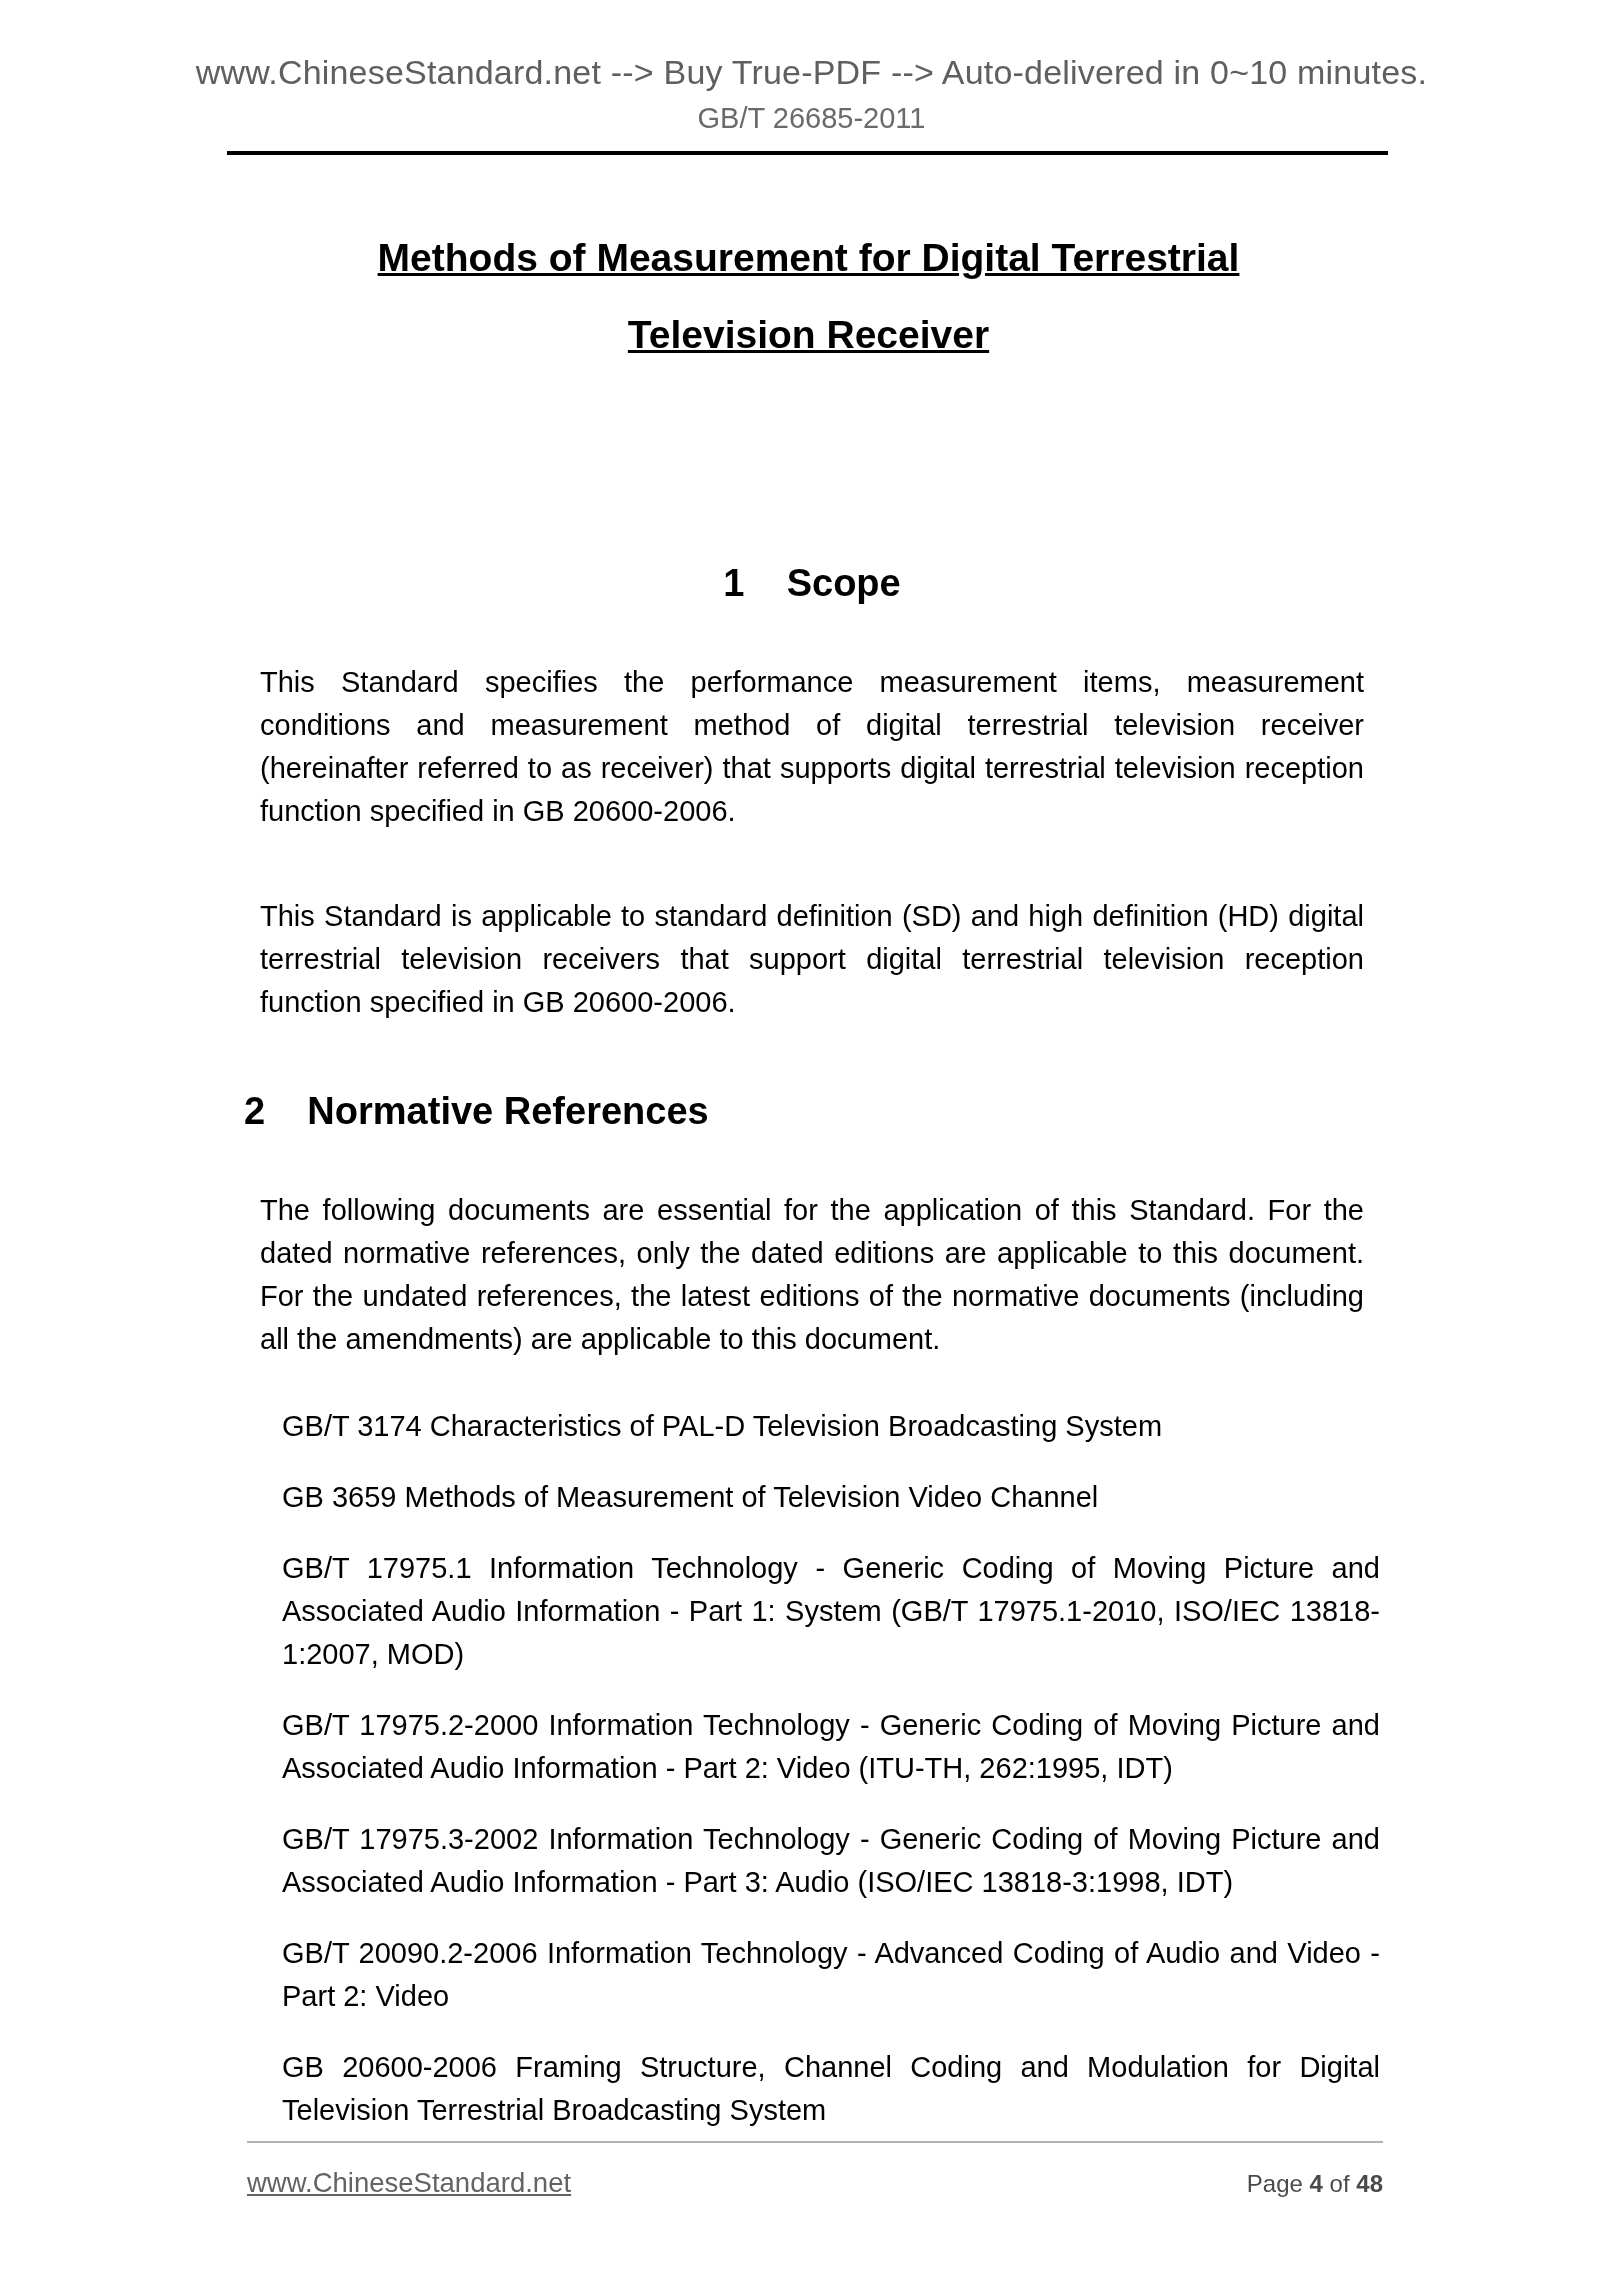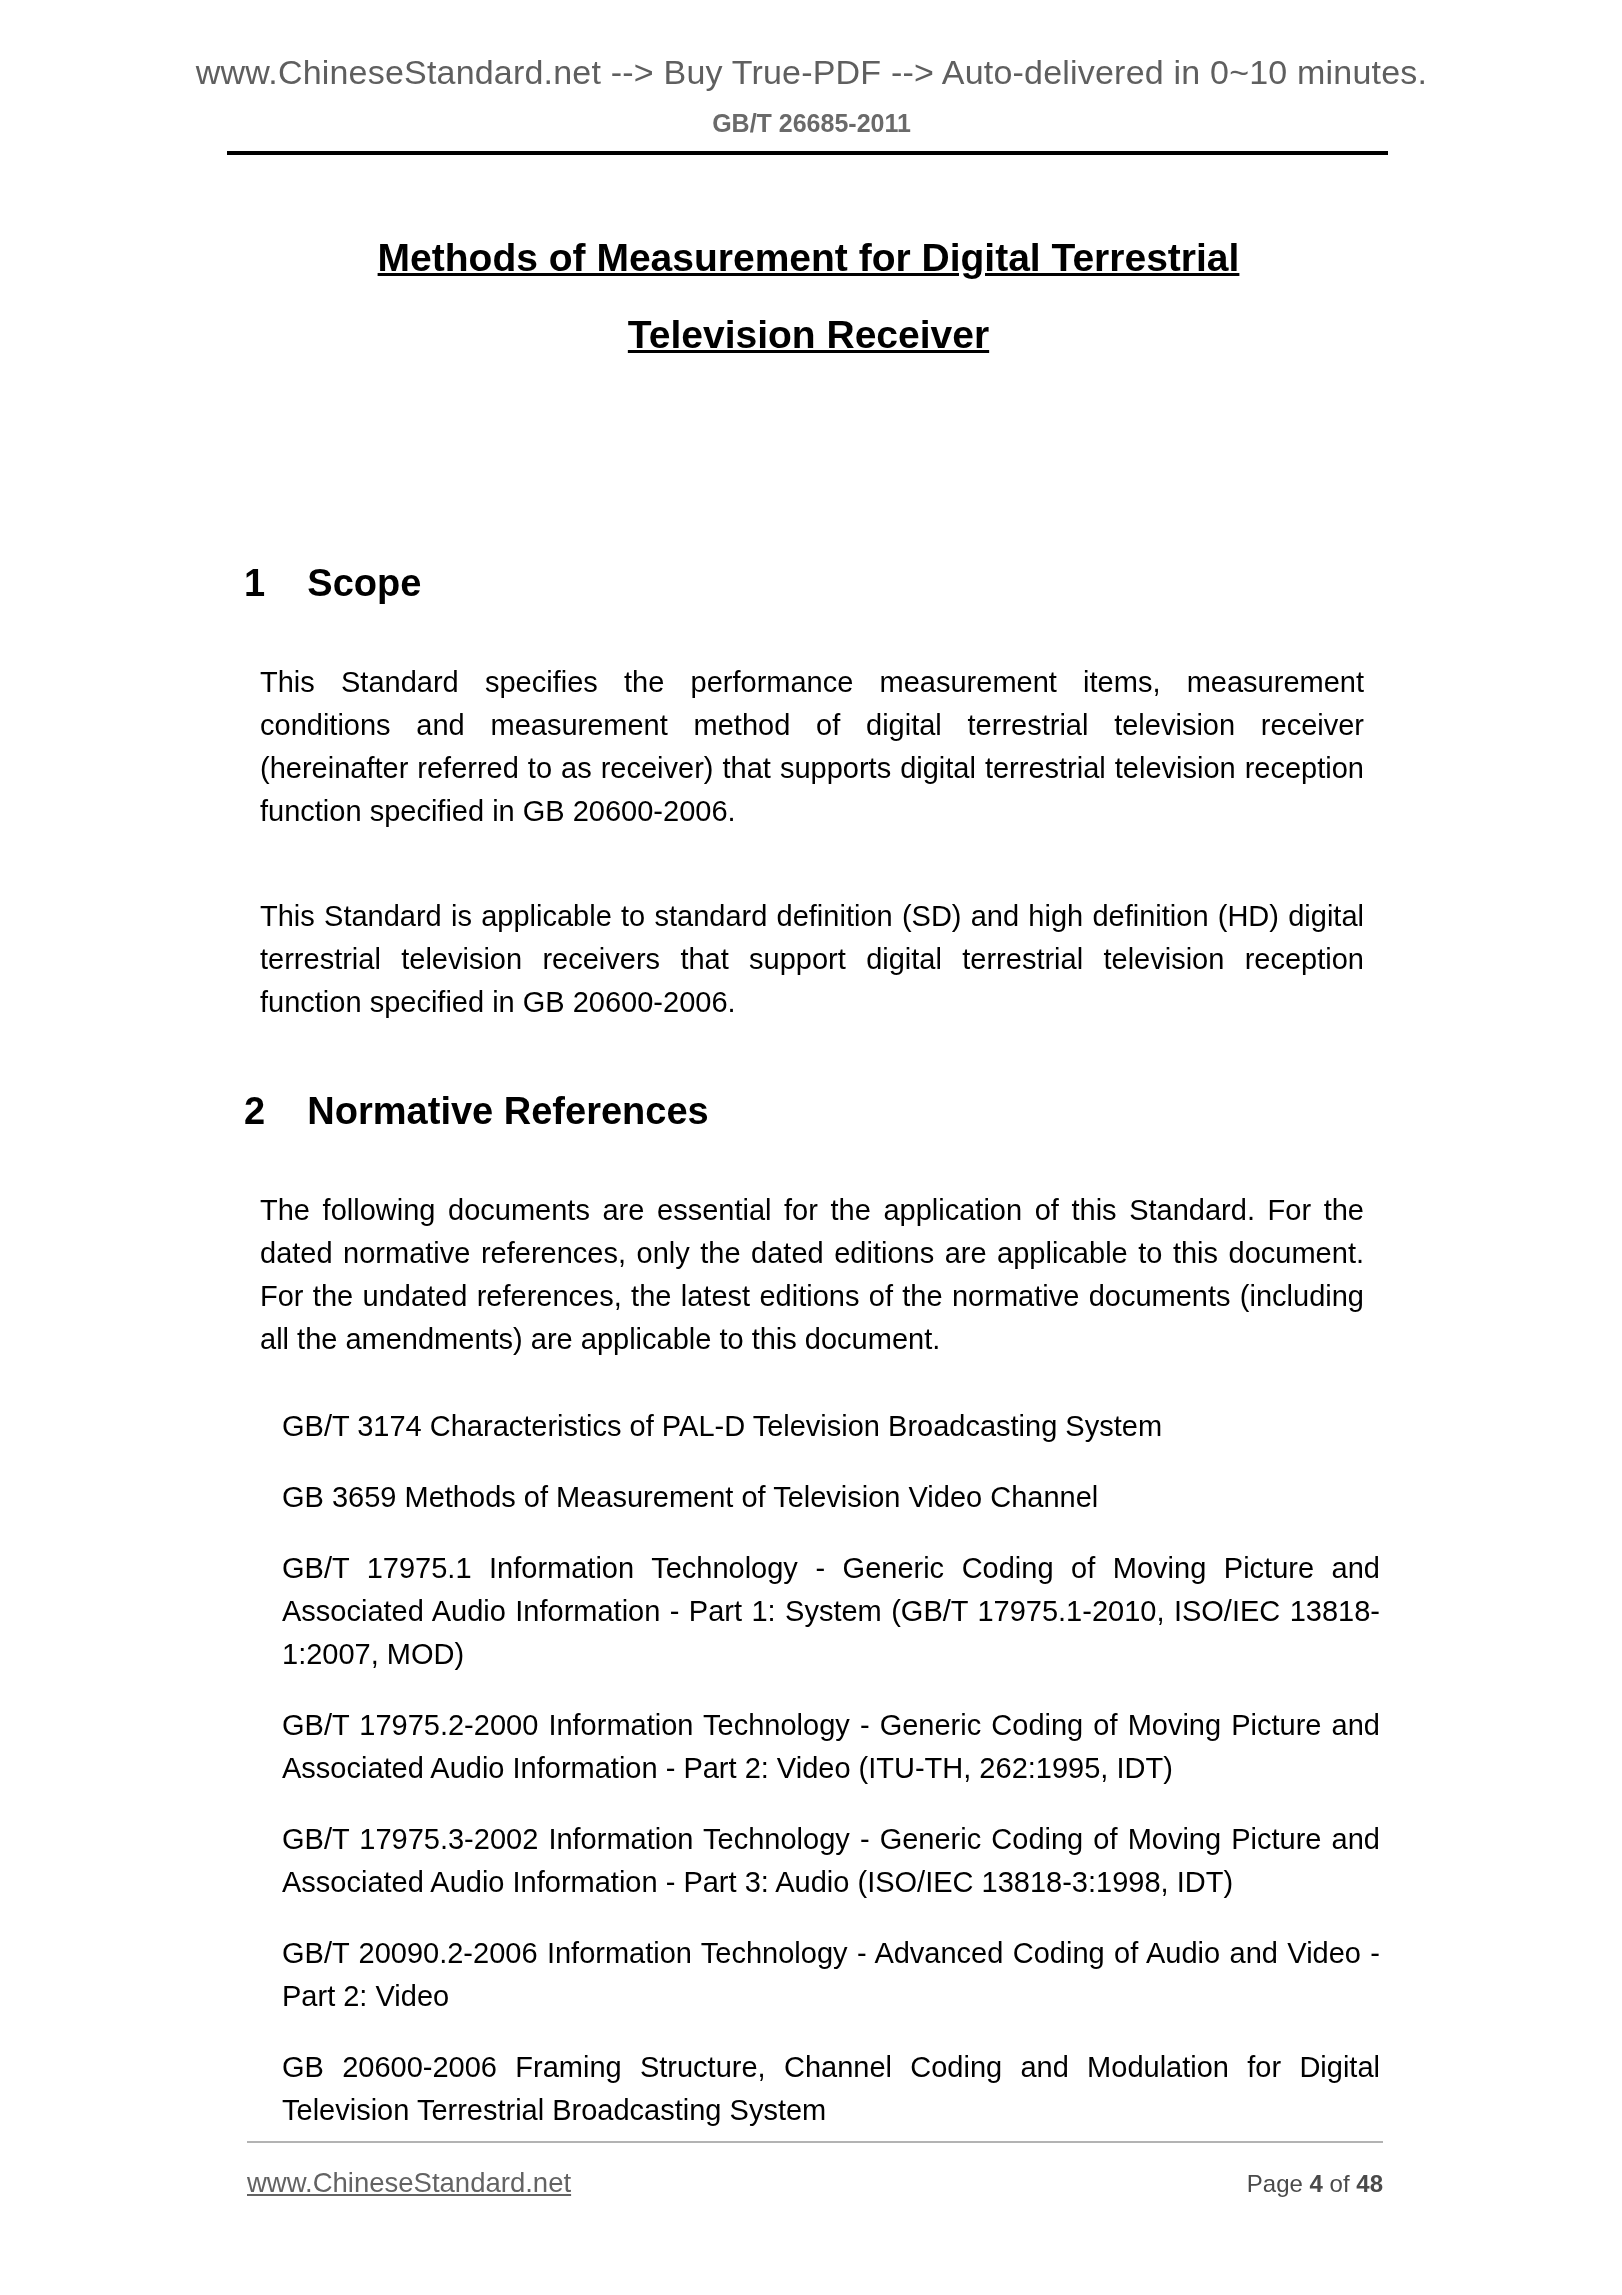--- a/index.html
+++ b/index.html
@@ -29,25 +29,24 @@
     text-align: center;
   }
   .promo-line {
     font-size: 34px;
     color: #5f5f5f;
     letter-spacing: 0.2px;
     line-height: 1.2;
     white-space: nowrap;
   }
   .std-number {
-    margin-top: 17px;
-    font-size: 25px;
+    margin-top: 10px;
+    font-size: 29px;
     color: #6a6a6a;
     line-height: 1.1;
-    font-weight: bold;
   }
   .header-rule {
     position: absolute;
     left: 227px;
     top: 151px;
     width: 1161px;
     height: 4.2px;
     background: #000000;
   }
 
@@ -78,21 +77,21 @@
     width: 1136px;
   }
   h2.section-heading {
     margin: 0;
     font-size: 38px;
     font-weight: bold;
     line-height: 1.0;
     color: #000;
     white-space: pre;
   }
-  .sec1-heading { margin-bottom: 0; }
+  .sec1-heading { margin-bottom: 0; text-align: center; }
 
   p.body-para {
     margin: 16px;
     font-size: 29px;
     line-height: 43px;
     text-align: justify;
     text-justify: inter-word;
     color: #000;
     hyphens: none;
   }

